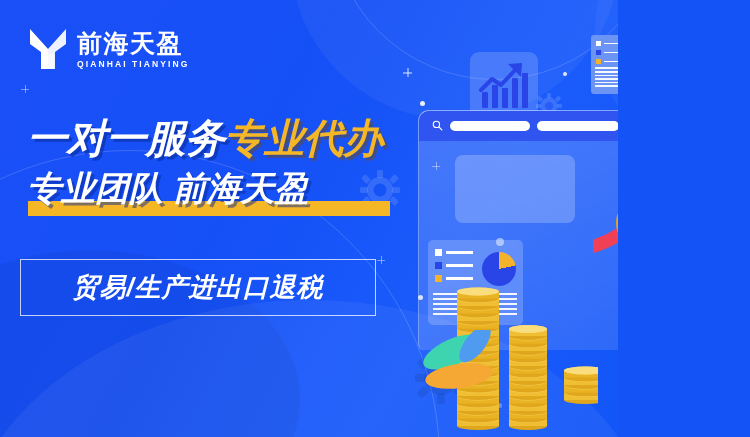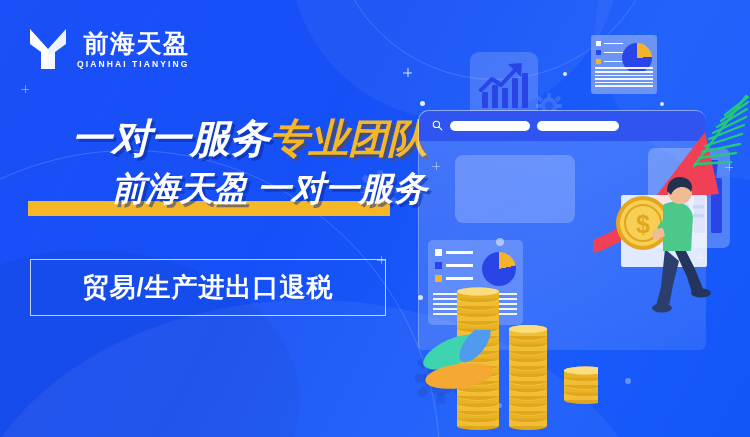--- a/index.html
+++ b/index.html
@@ -3,24 +3,23 @@
 <meta charset="utf-8">
 <style>
   * { margin:0; padding:0; box-sizing:border-box; }
   html,body { width:750px; height:437px; overflow:hidden; }
   body {
     font-family:"Liberation Sans", sans-serif;
     background:#1453f5;
   }
   #banner {
     position:relative;
-    width:750px; height:437px;
+    width:618px; height:437px;
     overflow:hidden;
     background:linear-gradient(118deg,#1b4ff7 0%,#1550f6 40%,#1a5bfb 70%,#1356f8 100%);
-    text-align:right;
   }
 
   
   .bg { position:absolute; pointer-events:none; }
   .arc-ring {
     left:-180px; top:150px; width:620px; height:620px;
     border-radius:50%;
     border:1.5px solid rgba(255,255,255,.17);
   }
   .arc-blob {
@@ -95,24 +94,24 @@
     letter-spacing:0px;
     text-shadow:3px 3px 0 rgba(8,40,150,.5);
   }
   .h2bar {
     position:absolute; z-index:1;
     left:1px; top:30px; width:362px; height:15px;
     background:#f5b726;
   }
 
   #tagbox {
-    position:absolute; left:30px; top:259px;
+    position:absolute; left:20px; top:259px;
     width:356px; height:57px;
     border:1.5px solid rgba(255,255,255,.75);
-    display:flex; align-items:center; justify-content:center;
+    display:flex; align-items:center; justify-content:center;font-style:italic;
   }
   #tagbox .t {
     color:#fff; font-size:26px; font-weight:bold;
     letter-spacing:1px; white-space:nowrap;
   }
 
   
   #art { position:absolute; left:398px; top:0; width:352px; height:437px; }
   .card { position:absolute; }
 
@@ -273,25 +272,25 @@
       </svg>
     </span>
     <span class="words">
       <span class="cn">前海天盈</span>
       <span class="en">QIANHAI  TIANYING</span>
     </span>
   </div>
 
   <div id="copy">
     <div class="h1">
-      <span class="w">一对一服务</span><span class="y">专业团队</span>
+      <span class="w">一对一服务</span><span class="y">专业代办</span>
     </div>
     <div class="h2wrap">
       <div class="h2bar"></div>
-      <div class="h2">前海天盈 一对一服务</div>
+      <div class="h2">专业团队 前海天盈</div>
     </div>
   </div>
 
   <div id="tagbox">
     <span class="t">贸易/生产进出口退税</span>
   </div>
 
   <div id="art">
 
     <div class="card" id="chartCard">

